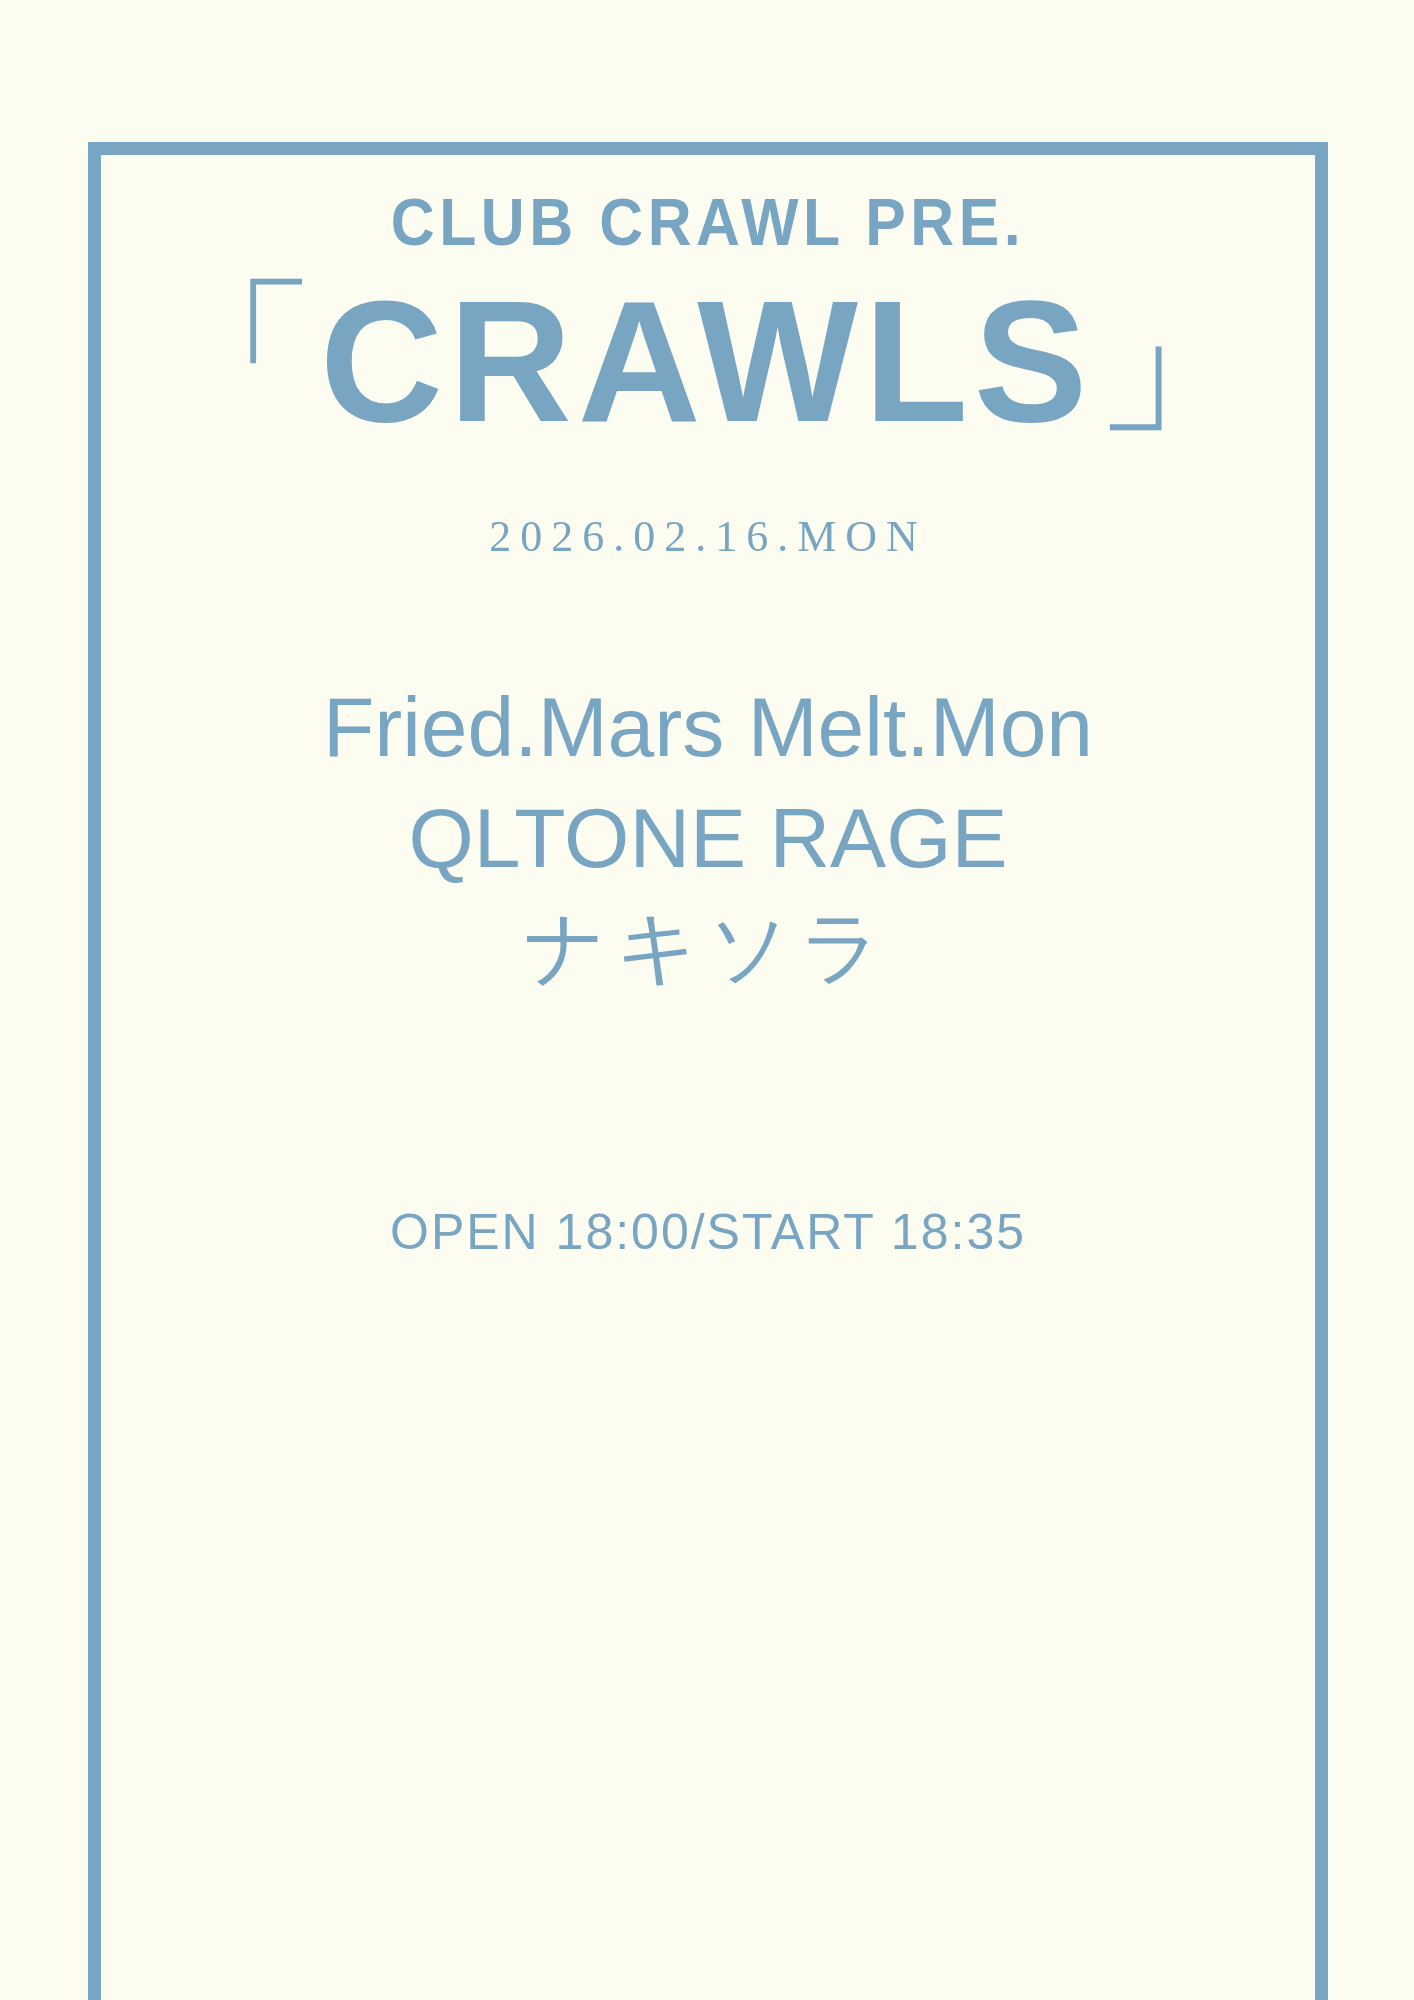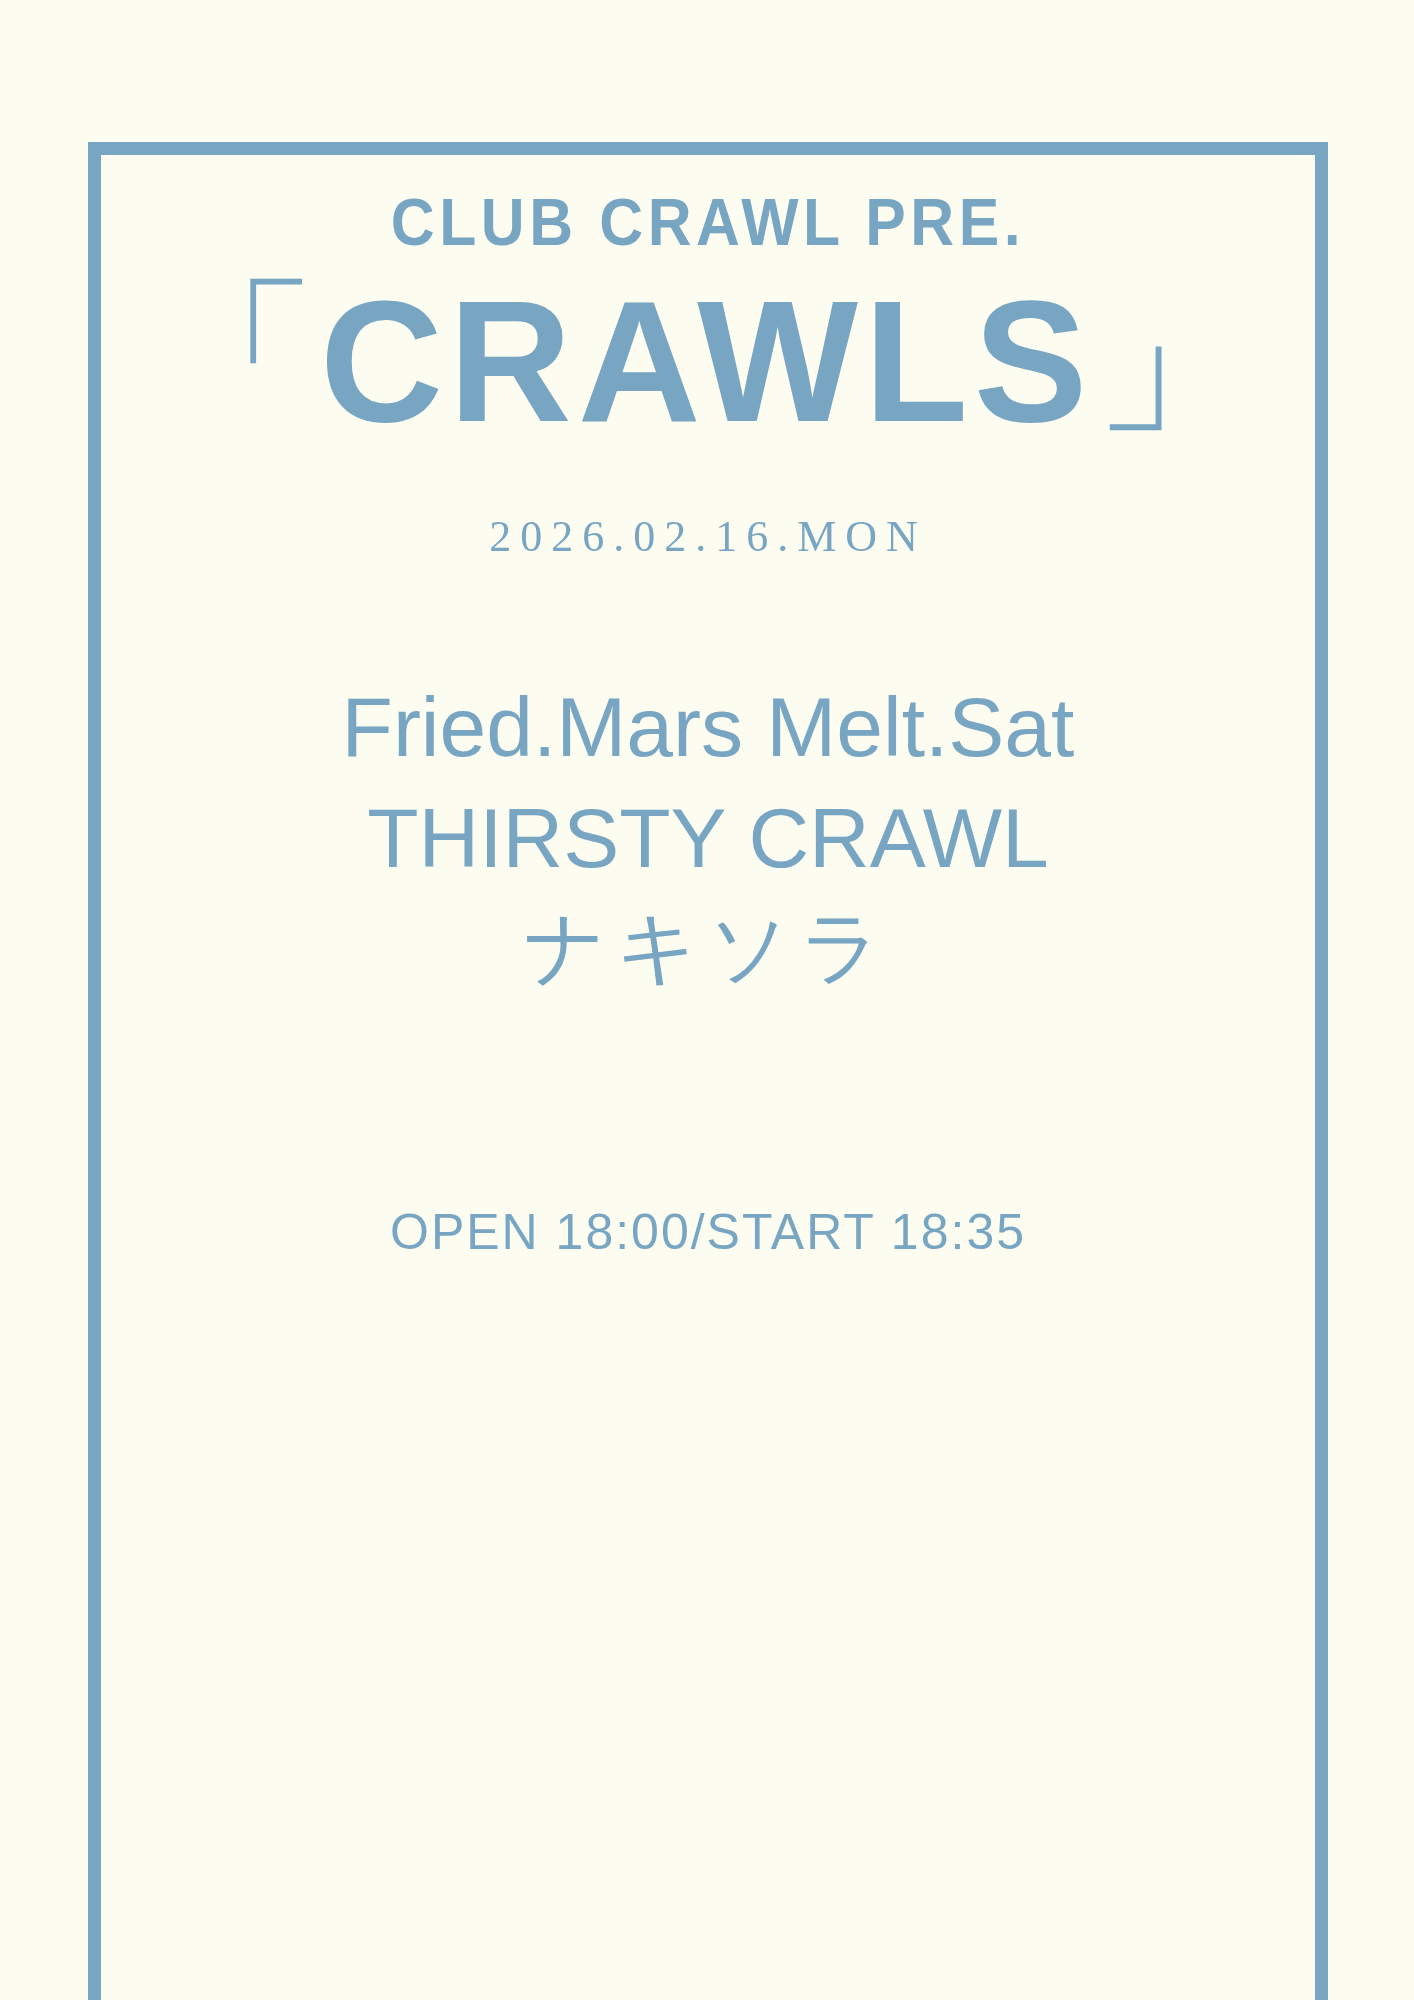--- a/index.html
+++ b/index.html
@@ -158,22 +158,22 @@
 
     <div class="title">
       <span class="bracket-open">「</span>
       <span class="word">CRAWLS</span>
       <span class="bracket-close">」</span>
     </div>
 
     <div class="date">2026.02.16.MON</div>
 
     <div class="lineup">
-      <div class="lineup-line">Fried.Mars Melt.Sat</div>
-      <div class="lineup-line">THIRSTY CRAWL</div>
+      <div class="lineup-line">Fried.Mars Melt.Mon</div>
+      <div class="lineup-line">QLTONE RAGE</div>
       <div class="lineup-line jp">ナキソラ</div>
     </div>
 
     <div class="info">
       <div class="info-line">OPEN 18:00/START 18:35</div>
     </div>
 
 
   </div>
 </div>

